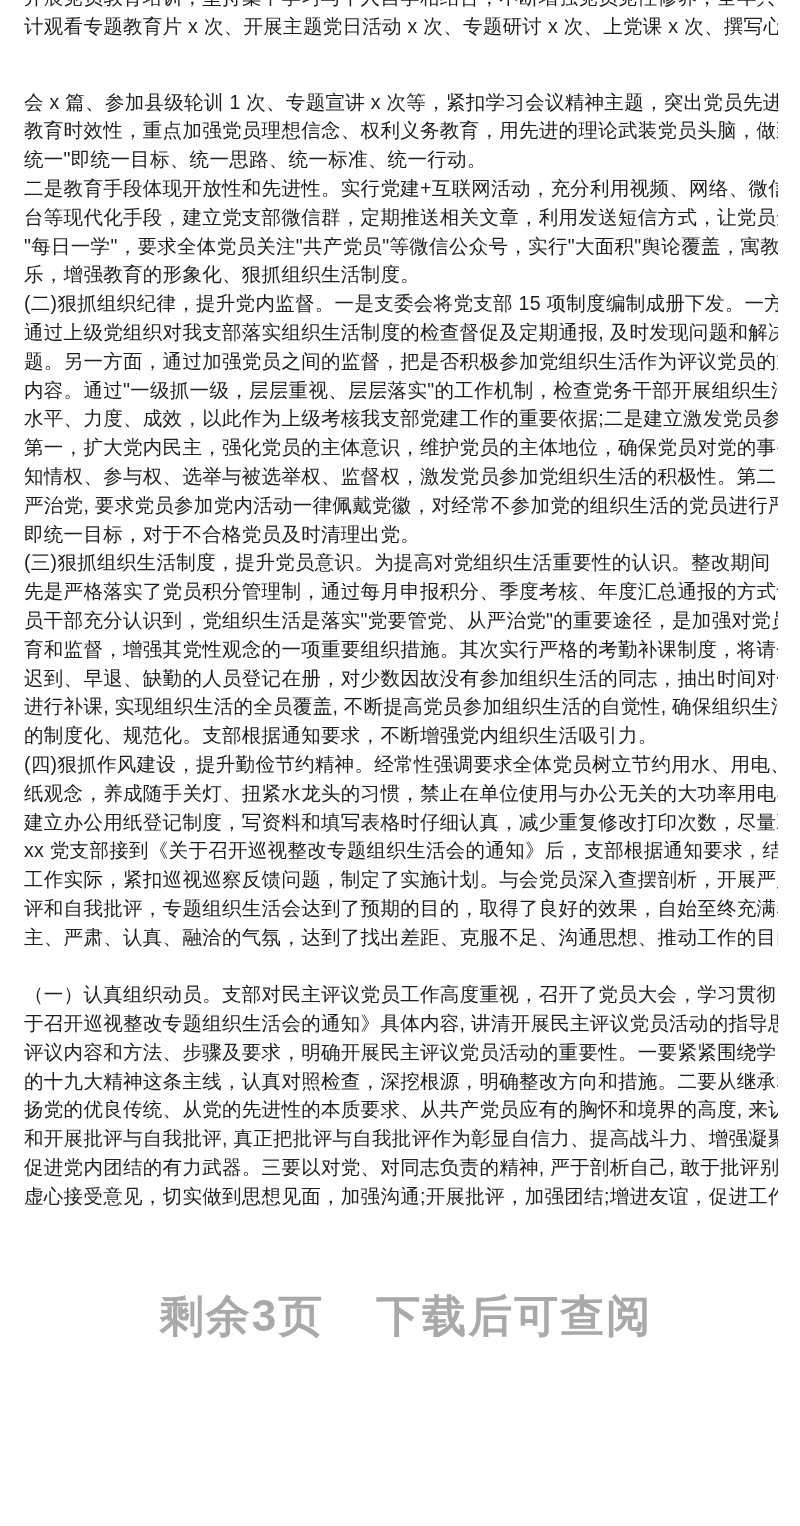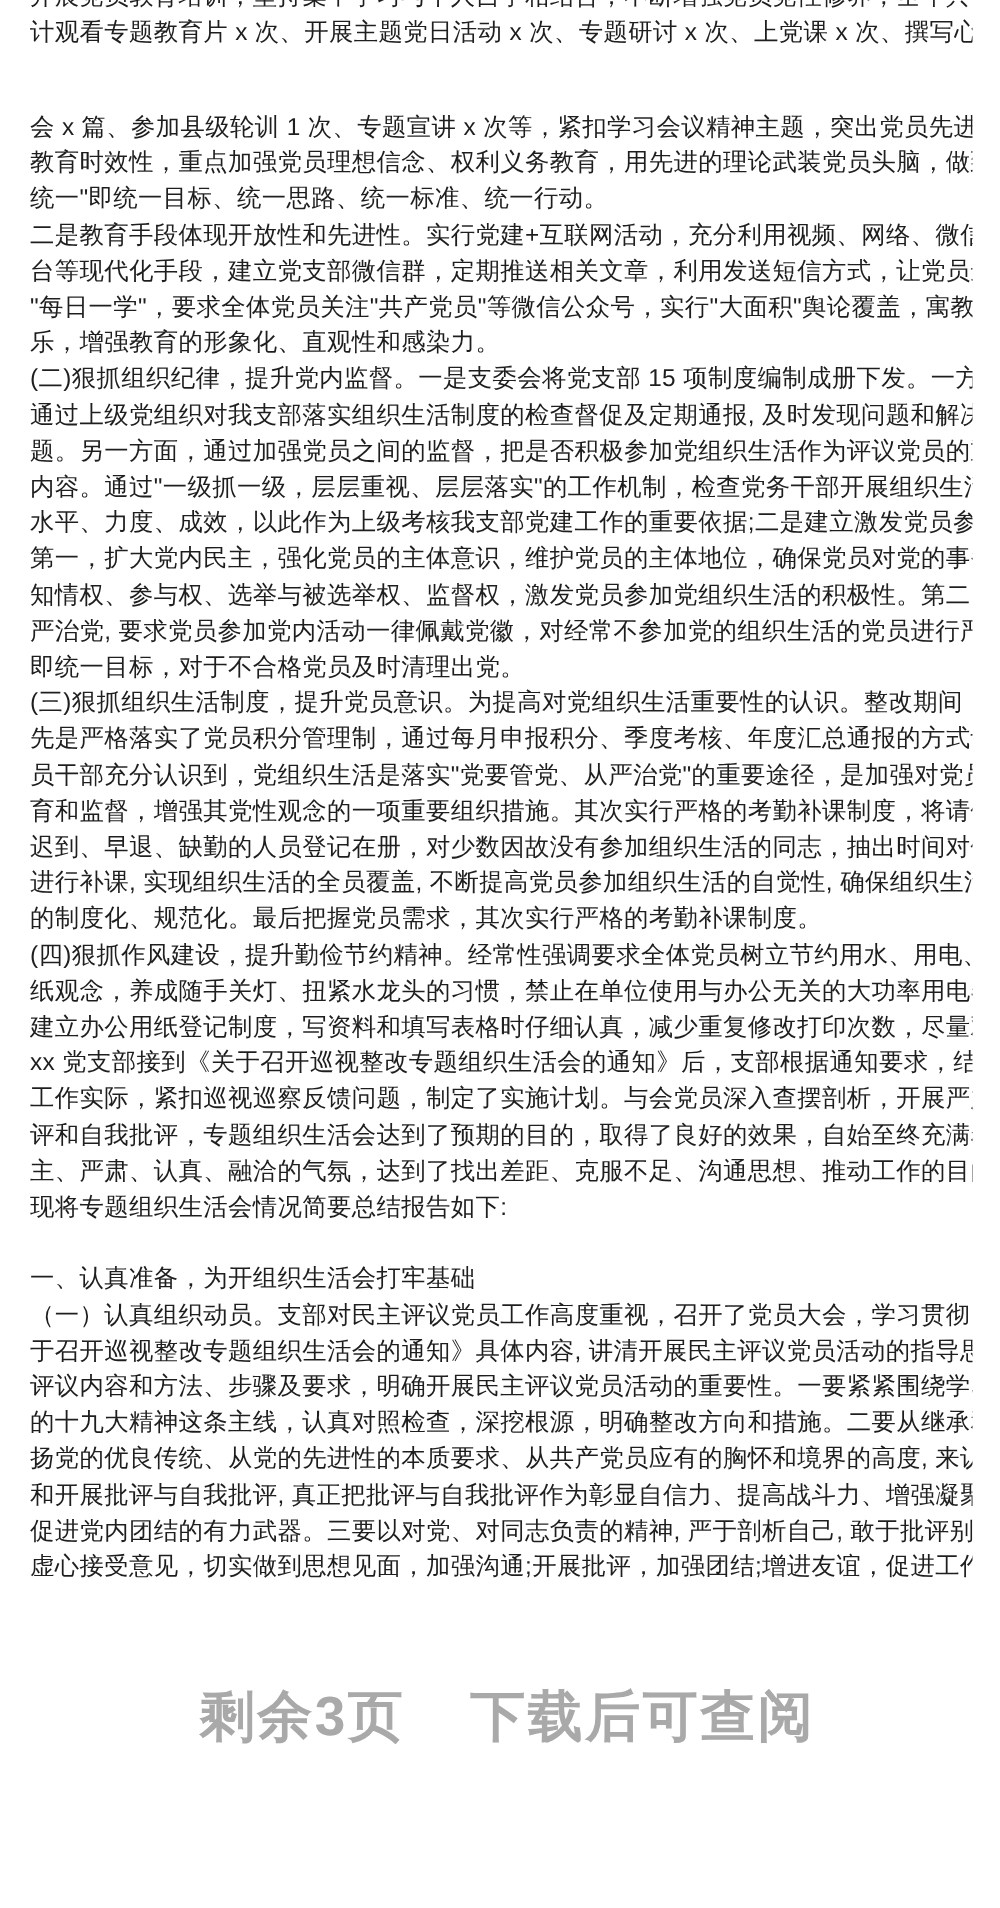--- a/index.html
+++ b/index.html
@@ -55,47 +55,45 @@
   <div class="doc-text">
       <div class="line">开展党员教育培训，坚持集中学习与个人自学相结合，不断增强党员党性修养，全年共</div>
       <div class="line">计观看专题教育片 x 次、开展主题党日活动 x 次、专题研讨 x 次、上党课 x 次、撰写心得体</div>
       <div class="gap" style="height: 47px;"></div>
       <div class="line">会 x 篇、参加县级轮训 1 次、专题宣讲 x 次等，紧扣学习会议精神主题，突出党员先进性和</div>
       <div class="line">教育时效性，重点加强党员理想信念、权利义务教育，用先进的理论武装党员头脑，做到"四</div>
       <div class="line">统一"即统一目标、统一思路、统一标准、统一行动。</div>
       <div class="line">二是教育手段体现开放性和先进性。实行党建+互联网活动，充分利用视频、网络、微信平</div>
       <div class="line">台等现代化手段，建立党支部微信群，定期推送相关文章，利用发送短信方式，让党员进行</div>
       <div class="line">"每日一学"，要求全体党员关注"共产党员"等微信公众号，实行"大面积"舆论覆盖，寓教于</div>
-      <div class="line">乐，增强教育的形象化、直观性和感染力。</div>
+      <div class="line">乐，增强教育的形象化、狠抓组织生活制度。</div>
       <div class="line">(二)狠抓组织纪律，提升党内监督。一是支委会将党支部 15 项制度编制成册下发。一方面，</div>
       <div class="line">通过上级党组织对我支部落实组织生活制度的检查督促及定期通报, 及时发现问题和解决问</div>
       <div class="line">题。另一方面，通过加强党员之间的监督，把是否积极参加党组织生活作为评议党员的重要</div>
       <div class="line">内容。通过"一级抓一级，层层重视、层层落实"的工作机制，检查党务干部开展组织生活的</div>
       <div class="line">水平、力度、成效，以此作为上级考核我支部党建工作的重要依据;二是建立激发党员参加</div>
       <div class="line">第一，扩大党内民主，强化党员的主体意识，维护党员的主体地位，确保党员对党的事务有</div>
       <div class="line">知情权、参与权、选举与被选举权、监督权，激发党员参加党组织生活的积极性。第二，从</div>
       <div class="line">严治党, 要求党员参加党内活动一律佩戴党徽，对经常不参加党的组织生活的党员进行严肃</div>
       <div class="line">即统一目标，对于不合格党员及时清理出党。</div>
       <div class="line">(三)狠抓组织生活制度，提升党员意识。为提高对党组织生活重要性的认识。整改期间，首</div>
       <div class="line">先是严格落实了党员积分管理制，通过每月申报积分、季度考核、年度汇总通报的方式让党</div>
       <div class="line">员干部充分认识到，党组织生活是落实"党要管党、从严治党"的重要途径，是加强对党员教</div>
       <div class="line">育和监督，增强其党性观念的一项重要组织措施。其次实行严格的考勤补课制度，将请假、</div>
       <div class="line">迟到、早退、缺勤的人员登记在册，对少数因故没有参加组织生活的同志，抽出时间对他们</div>
       <div class="line">进行补课, 实现组织生活的全员覆盖, 不断提高党员参加组织生活的自觉性, 确保组织生活</div>
-      <div class="line">的制度化、规范化。最后把握党员需求，其次实行严格的考勤补课制度。</div>
+      <div class="line">的制度化、规范化。支部根据通知要求，不断增强党内组织生活吸引力。</div>
       <div class="line">(四)狠抓作风建设，提升勤俭节约精神。经常性强调要求全体党员树立节约用水、用电、用</div>
       <div class="line">纸观念，养成随手关灯、扭紧水龙头的习惯，禁止在单位使用与办公无关的大功率用电器，</div>
       <div class="line">建立办公用纸登记制度，写资料和填写表格时仔细认真，减少重复修改打印次数，尽量双面</div>
       <div class="line">xx 党支部接到《关于召开巡视整改专题组织生活会的通知》后，支部根据通知要求，结合</div>
       <div class="line">工作实际，紧扣巡视巡察反馈问题，制定了实施计划。与会党员深入查摆剖析，开展严肃批</div>
       <div class="line">评和自我批评，专题组织生活会达到了预期的目的，取得了良好的效果，自始至终充满着民</div>
       <div class="line">主、严肃、认真、融洽的气氛，达到了找出差距、克服不足、沟通思想、推动工作的目的。</div>
-      <div class="line">现将专题组织生活会情况简要总结报告如下:</div>
       <div class="line"></div>
-      <div class="line">一、认真准备，为开组织生活会打牢基础</div>
       <div class="line">（一）认真组织动员。支部对民主评议党员工作高度重视，召开了党员大会，学习贯彻《关</div>
       <div class="line">于召开巡视整改专题组织生活会的通知》具体内容, 讲清开展民主评议党员活动的指导思想、</div>
       <div class="line">评议内容和方法、步骤及要求，明确开展民主评议党员活动的重要性。一要紧紧围绕学习党</div>
       <div class="line">的十九大精神这条主线，认真对照检查，深挖根源，明确整改方向和措施。二要从继承和发</div>
       <div class="line">扬党的优良传统、从党的先进性的本质要求、从共产党员应有的胸怀和境界的高度, 来认识</div>
       <div class="line">和开展批评与自我批评, 真正把批评与自我批评作为彰显自信力、提高战斗力、增强凝聚力、</div>
       <div class="line">促进党内团结的有力武器。三要以对党、对同志负责的精神, 严于剖析自己, 敢于批评别人,</div>
       <div class="line">虚心接受意见，切实做到思想见面，加强沟通;开展批评，加强团结;增进友谊，促进工作。</div>
     </div>
 

